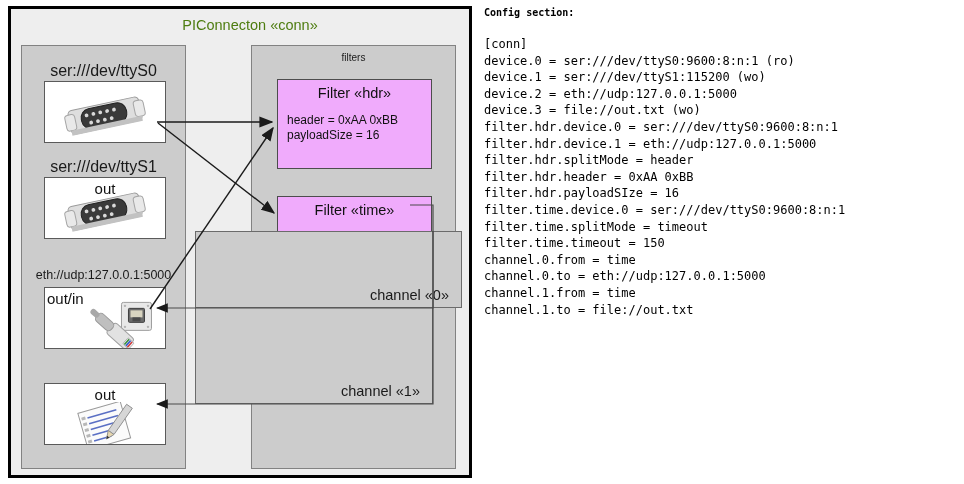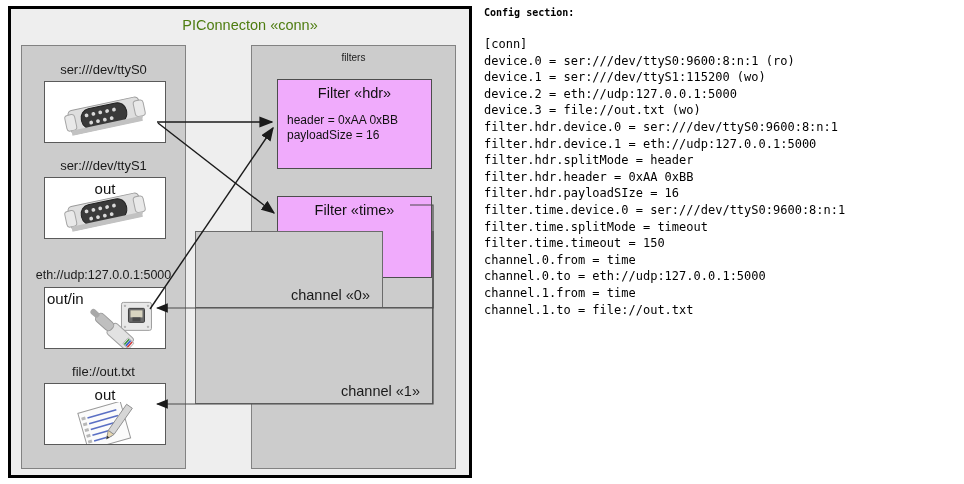--- a/index.html
+++ b/index.html
@@ -42,21 +42,21 @@
   #filters-label {
     position: absolute; left: 0; top: 6px; width: 100%;
     text-align: center; font-size: 10px; color: #1a1a1a;
   }
 
   
   .dev-caption {
     position: absolute;
     width: 100%;
     text-align: center;
-    font-size: 13px;
+    font-size: 16px;
     color: #1a1a1a;
     left: 0;
   }
   .dev-box {
     position: absolute;
     left: 22px;
     width: 122px;
     height: 62px;
     background: #ffffff;
     border: 1.5px solid #5a5a5a;
@@ -234,21 +234,20 @@
             <rect x="47" y="30.5" width="1.6" height="7" fill="#3a8f3a"></rect>
             <rect x="49" y="30.5" width="1.6" height="7" fill="#3a5ecf"></rect>
             <rect x="51" y="30.5" width="1.6" height="7" fill="#cf3a3a"></rect>
             <rect x="8" y="29" width="20" height="10" rx="4" fill="#bfbfbf" stroke="#9a9a9a" stroke-width="1"></rect>
             <rect x="0" y="31" width="10" height="6" rx="3" fill="#a8a8a8"></rect>
           </g>
         </svg>
       </span>
     </div>
 
-    <div class="dev-caption" style="top:318px;">file://out.txt</div>
     <div class="dev-box" style="top:337px;">
       <span class="dev-label">out</span>
       <span class="dev-icon" style="transform:translate(-48%,-25%);">
         <svg class="icon-svg" width="72" height="48" viewBox="0 0 72 48">
           <g transform="rotate(-16 36 24)">
             <rect x="12" y="4" width="44" height="38" fill="#fbfbfb" stroke="#9a9a9a" stroke-width="1"></rect>
             <g stroke="#5a6fc4" stroke-width="1.6">
               <line x1="20" y1="11" x2="50" y2="11"></line>
               <line x1="20" y1="17" x2="50" y2="17"></line>
               <line x1="20" y1="23" x2="46" y2="23"></line>
@@ -281,21 +280,21 @@
       <div class="filter-prop first">header = 0xAA 0xBB</div>
       <div class="filter-prop">payloadSize = 16</div>
     </div>
 
     <div class="filter-box" style="top:150px; height:82px;">
       <div class="filter-title">Filter «time»</div>
       <div class="filter-prop first">timeout = 150 ms</div>
     </div>
   </div>
 
-  <div class="channel-box" style="left:184px; top:222px; width:188px; height:77px;">
+  <div class="channel-box" style="left:184px; top:222px; width:267px; height:77px;">
     <span class="channel-label">channel «0»</span>
   </div>
   <div class="channel-box" style="left:184px; top:298px; width:238px; height:97px;">
     <span class="channel-label">channel «1»</span>
   </div>
 
   <svg id="connectors" viewBox="0 0 464 472">
     <defs>
       <marker id="ah" markerWidth="10" markerHeight="8" refX="9" refY="4" orient="auto">
         <path d="M0,0 L10,4 L0,8 z" fill="#1a1a1a"></path>

